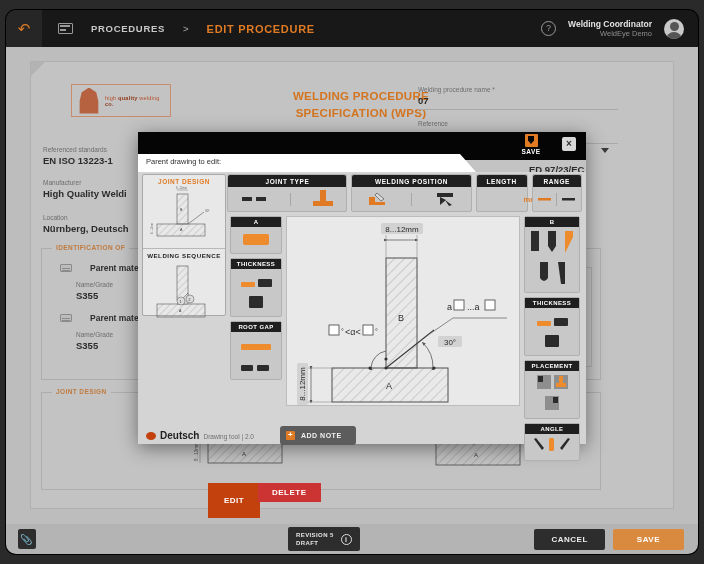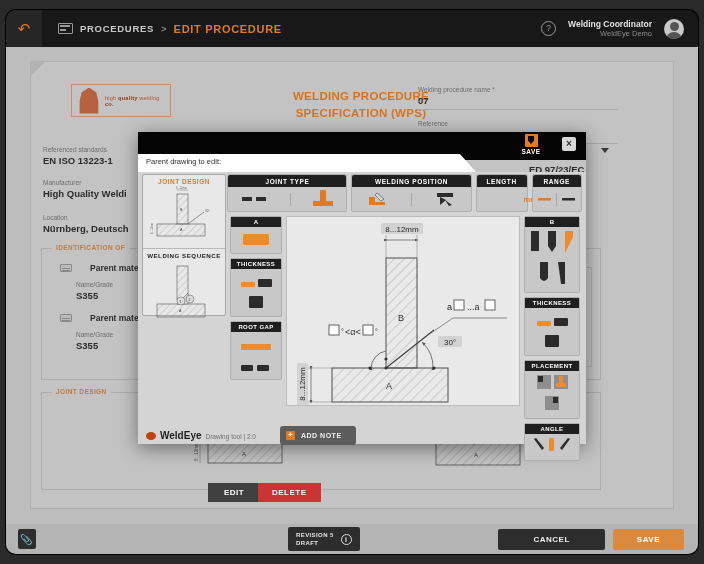--- a/index.html
+++ b/index.html
@@ -35,21 +35,21 @@
     display: flex; align-items: center;
   }
   .back-btn {
     width: 36px; height: 37px;
     background: #262626;
     display: flex; align-items: center; justify-content: center;
     color: #e07b24; font-size: 15px;
     cursor: pointer;
   }
   .crumb-wrap {
-    display: flex; align-items: center; gap: 7px;
+    display: flex; align-items: center; gap: 18px;
     margin-left: 16px;
   }
   .crumb-icon {
     width: 15px; height: 11px;
     border: 1.5px solid #9a9a9a;
     border-radius: 1px;
     position: relative;
   }
   .crumb-icon:before {
     content:''; position:absolute; left:1px; top:1px;
@@ -167,22 +167,22 @@
     position:absolute;
     width:0;height:0;
     border-left:4px solid transparent; border-right:4px solid transparent;
     border-top:5px solid #3a3a3a;
   }
 
   
   .prev-card { position:absolute; border:1px solid #b4b4b4; }
   .btn-edit {
     position:absolute;
-    background:#404040; color:#fff; font-size:8px; font-weight:bold;
-    padding:5px 16px; letter-spacing:.5px; cursor:pointer;
+    background:#c2410c; color:#fff; font-size:8px; font-weight:bold;
+    padding:13px 16px; letter-spacing:.5px; cursor:pointer;
   }
   .btn-delete {
     position:absolute;
     background:#cc3333; color:#fff; font-size:8px; font-weight:bold;
     padding:5px 14px; letter-spacing:.5px; cursor:pointer;
   }
 
   
   .bottombar {
     position:absolute; left:0; top:514px;
@@ -202,21 +202,21 @@
     font-size:6px; font-weight:bold; letter-spacing:.4px;
     padding:4px 8px; border-radius:2px;
     display:flex; align-items:center; gap:7px;
     line-height:1.35; cursor:pointer;
   }
   .info-circle{
     width:11px;height:11px;border-radius:50%;border:1.2px solid #ddd;
     font-size:7px;text-align:center;line-height:9px;
   }
   .bot-right { margin-left:auto; display:flex; gap:8px; padding-right:14px; }
-  .btn-cancel{ background:#2d2d2d;color:#eee;font-size:8px;font-weight:bold;padding:6px 35px;border-radius:2px;letter-spacing:.5px;cursor:pointer;}
+  .btn-cancel{ background:#2d2d2d;color:#eee;font-size:8px;font-weight:bold;padding:6px 17px;border-radius:2px;letter-spacing:.5px;cursor:pointer;}
   .btn-save{ background:#d98a3f;color:#fff;font-size:8px;font-weight:bold;padding:6px 24px;border-radius:2px;letter-spacing:.5px;cursor:pointer;}
 
   
   .modal {
     position:absolute; left:132px; top:122px;
     width:448px; height:312px;
     box-shadow: 0 4px 18px rgba(0,0,0,.45);
   }
   .modal-topblack {
     position:absolute; left:0; top:0; width:448px; height:28px;
@@ -812,21 +812,21 @@
           <circle cx="83" cy="151" r="1.6" fill="#333"></circle>
         </svg>
       </div>
 
       <div class="add-note">
         <span class="note-plus">+</span>
         <span>ADD NOTE</span>
       </div>
       <div class="we-logo">
         <span class="we-dot"></span>
-        <span class="we-name">WeldEye</span>
+        <span class="we-name">Deutsch</span>
         <span class="we-sub">Drawing tool  |   2.0</span>
       </div>
 
     </div>
   </div>
 
  </div>
 </div>
 
 </body></html>

